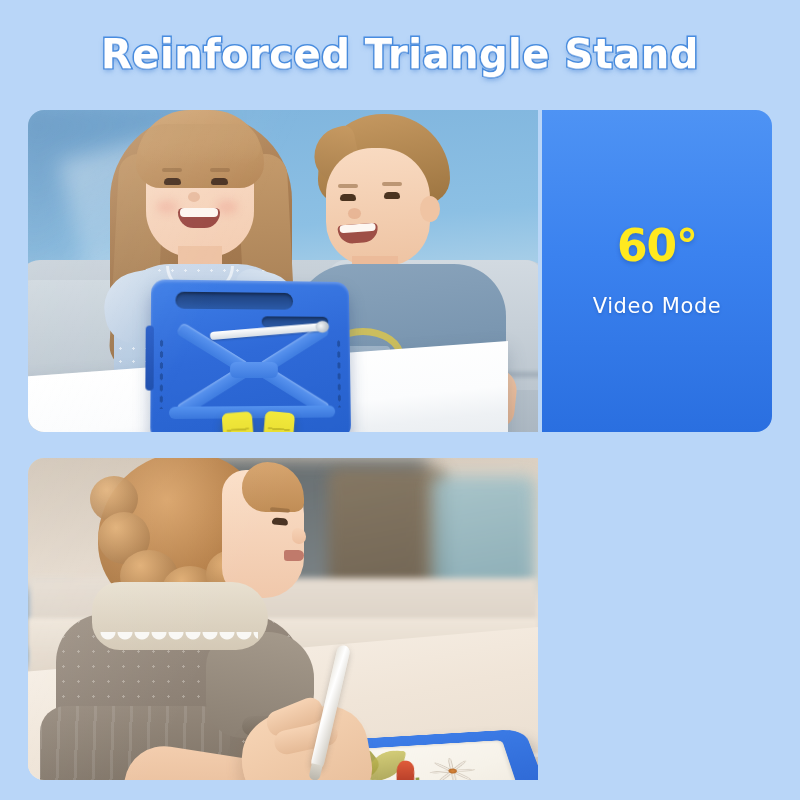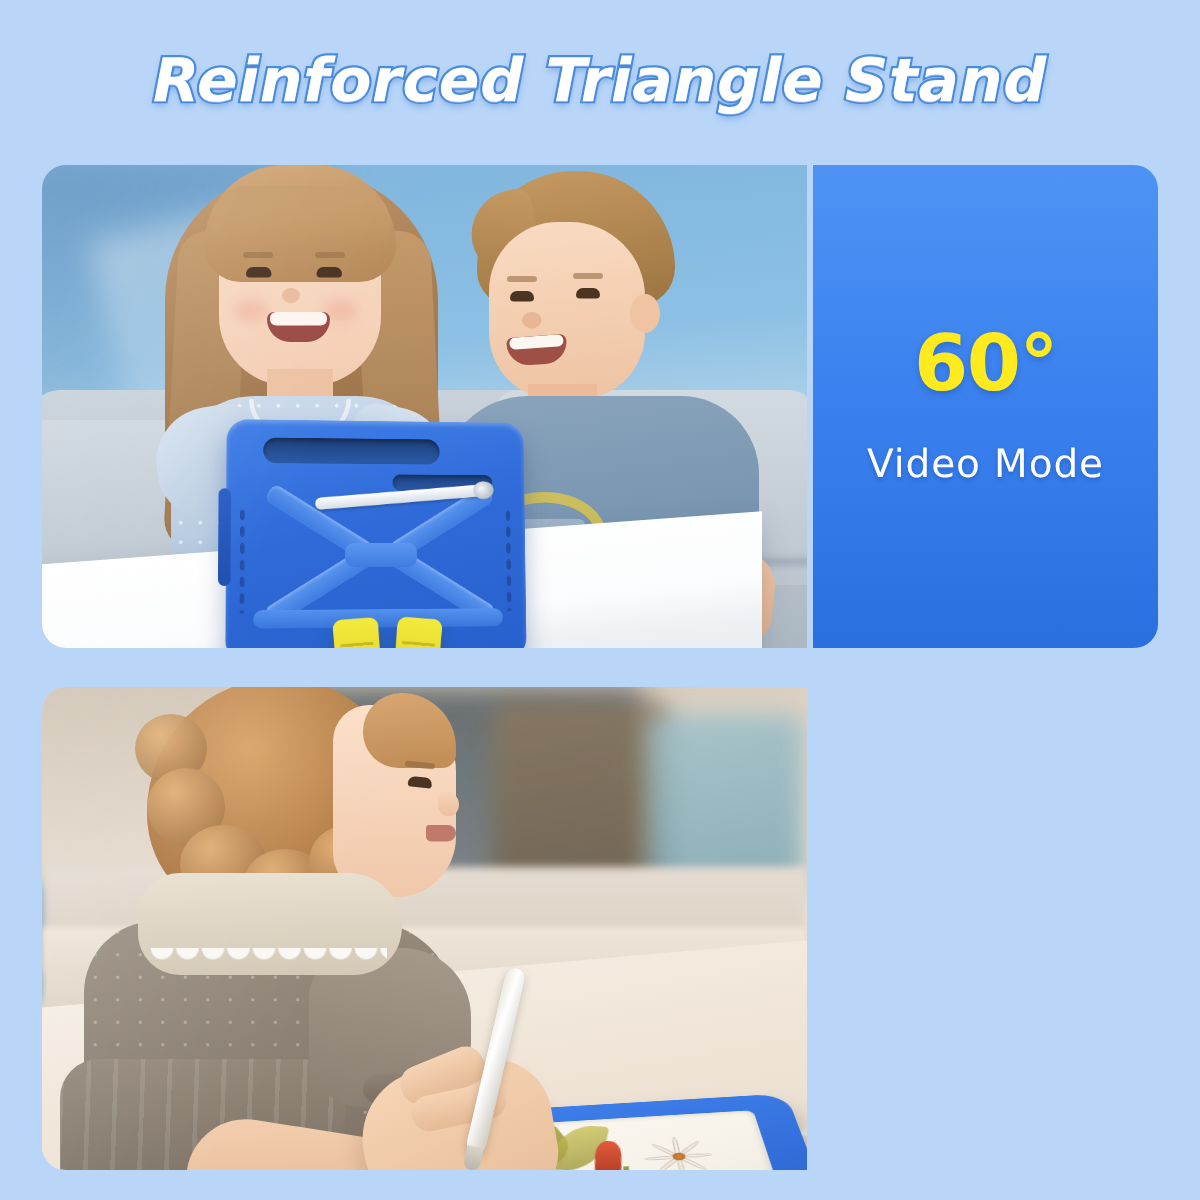--- a/index.html
+++ b/index.html
@@ -17,21 +17,20 @@
     display:flex; align-items:center; justify-content:center;
   }
   .title{
     font-family:"DejaVu Sans", sans-serif;
     font-size:40px; font-weight:700; letter-spacing:.5px;
     color:#ffffff;
     -webkit-text-stroke:3px #4a8ee0;
     paint-order:stroke fill;
     text-shadow:0 3px 5px rgba(70,130,210,.55), 0 1px 0 rgba(255,255,255,.6);
     white-space:nowrap;
-    font-style:italic;
   }
 
   
   .row{ position:absolute; left:28px; width:744px; height:322px; }
   #row1{ top:110px; }
   #row2{ top:458px; }
 
   .photo{
     position:absolute; left:0; top:0; width:510px; height:322px;
     border-radius:16px 0 0 16px;
@@ -40,27 +39,27 @@
   }
   .infopanel{
     position:absolute; left:514px; top:0; width:230px; height:322px;
     border-radius:0 16px 16px 0;
     display:flex; flex-direction:column;
     align-items:center; justify-content:center;
     background:linear-gradient(180deg,#4e93f4 0%, #3b82ef 45%, #2a6fe0 100%);
     overflow:hidden;
   }
   .angle{
-    font-size:52px; font-weight:700; color:#ffe91f;
+    font-size:44px; font-weight:700; color:#ffe91f;
     line-height:1; letter-spacing:-1px;
     text-shadow:0 2px 4px rgba(10,50,120,.28);
   }
   .mode{
     margin-top:26px;
-    font-size:26px; font-weight:400; color:#ffffff;
+    font-size:21px; font-weight:400; color:#ffffff;
     letter-spacing:.6px;
     text-shadow:0 1px 3px rgba(10,50,120,.3);
     text-align:center;
   }
 
   
   .p1{ position:absolute; inset:0; background:
       linear-gradient(175deg,#7fb4dd 0%, #8cc0e4 38%, #a9cfe8 55%, #c5dced 70%, #dfe9ef 100%);
   }
   .wall-shadow{

